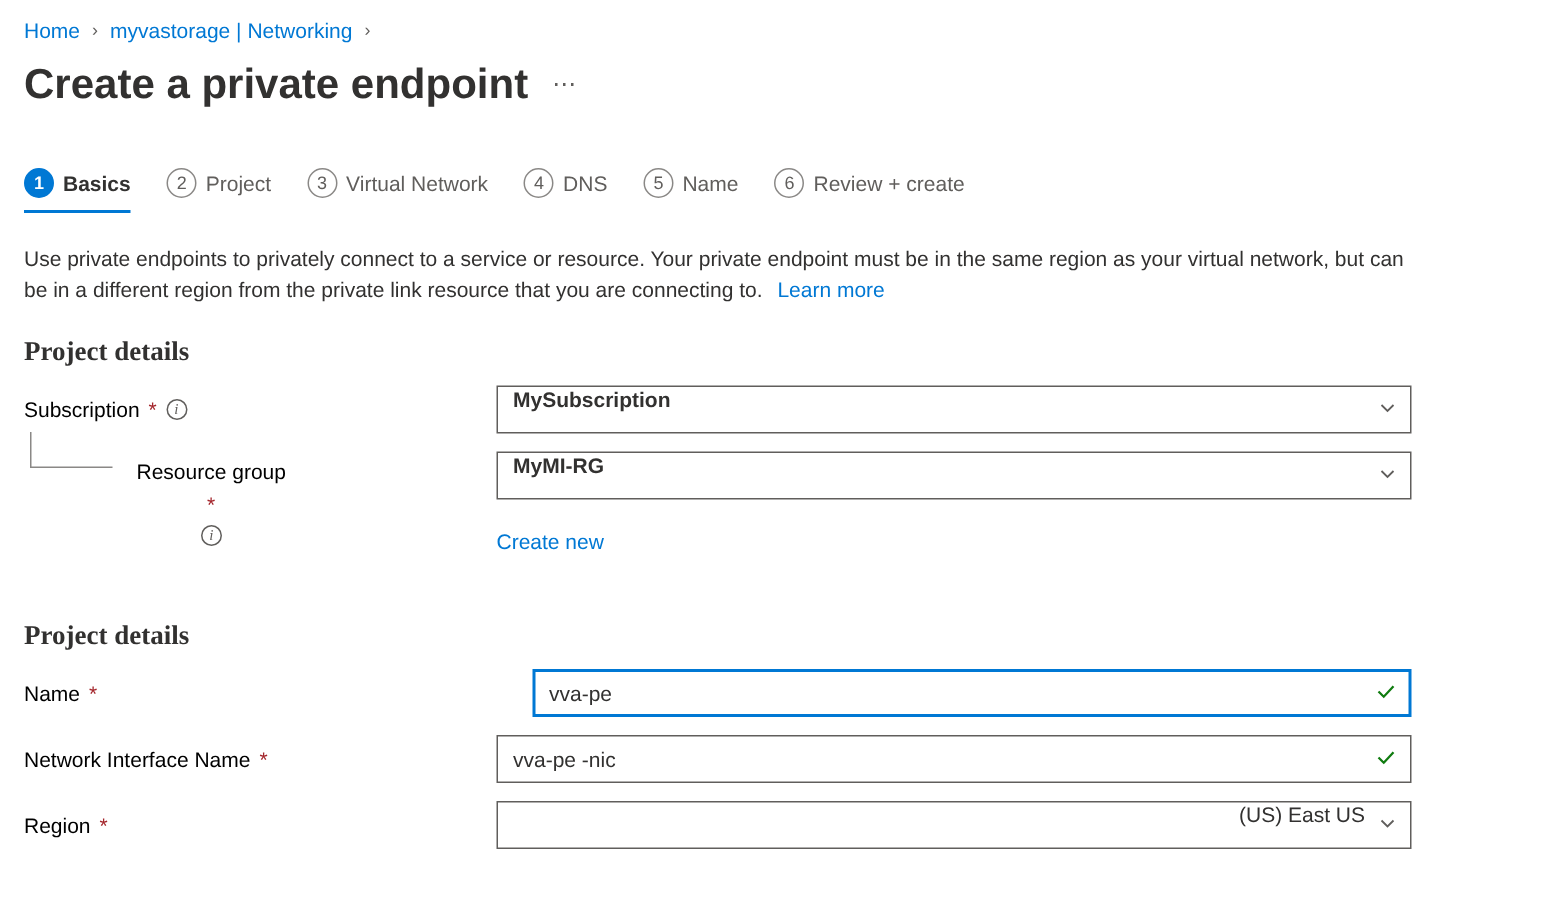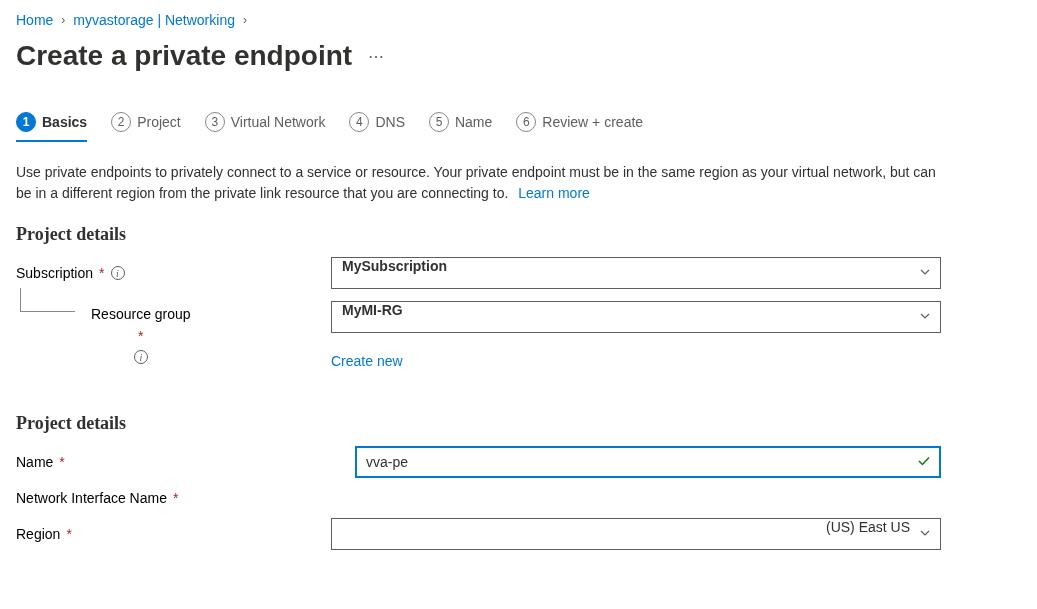--- a/index.html
+++ b/index.html
@@ -310,20 +310,30 @@
       </span>
     </div>
   </div>
 </div>
 
 <div class="form-row">
   <div class="form-label-col">
     <span class="form-label">Network Interface Name</span>
     <span class="required">*</span>
   </div>
+  <div class="form-control-col">
+    <div class="input-wrap">
+      <input class="text-input" type="text" value="vva-pe -nic" style="">
+      <span class="check-icon">
+        <svg width="14" height="14" viewBox="0 0 14 14">
+            <path d="M2 7 L5.5 10.5 L12 3.5" stroke="#107c10" stroke-width="1.5" fill="none"></path>
+          </svg>
+      </span>
+    </div>
+  </div>
 </div>
 
 <div class="form-row">
   <div class="form-label-col">
     <span class="form-label">Region</span>
     <span class="required">*</span>
   </div>
   <div class="form-control-col">
     <div class="select-wrap">
       <div class="select normal-weight">(US) East US</div>

